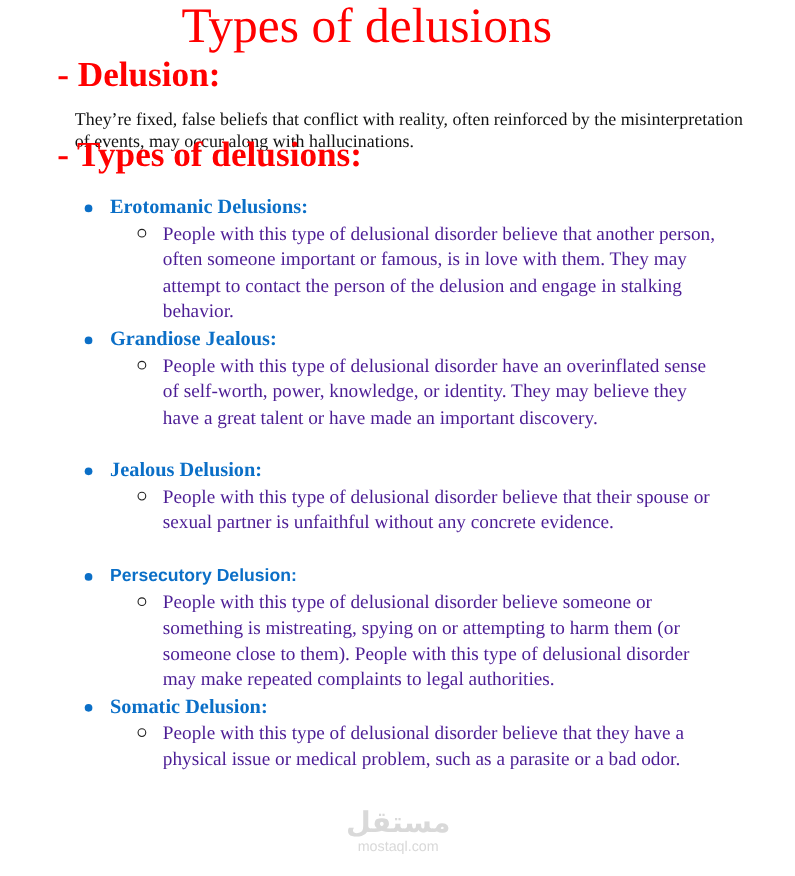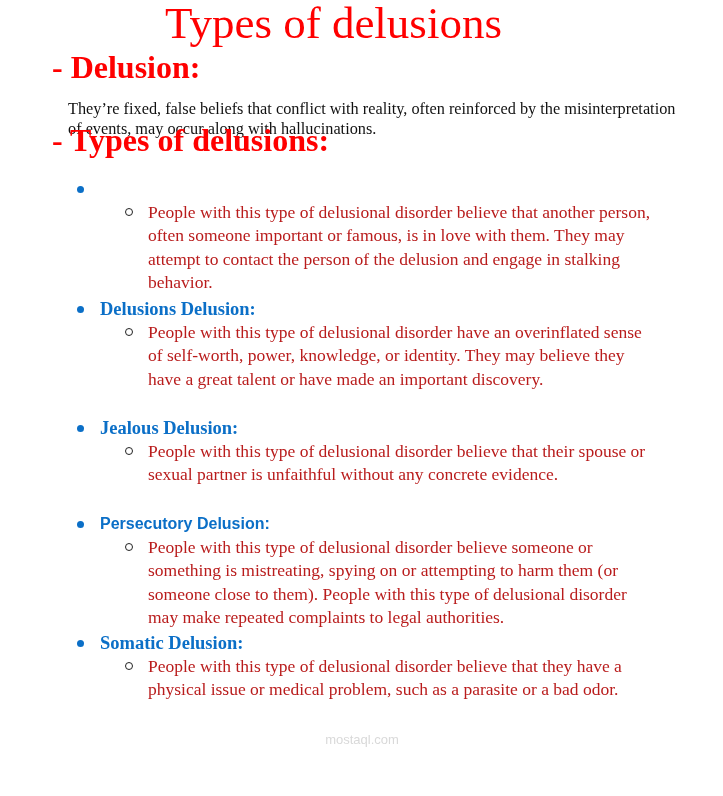--- a/index.html
+++ b/index.html
@@ -111,21 +111,21 @@
       border-radius: 50%;
       box-sizing: border-box;
     }
     .desc-text {
       position: absolute;
       left: 148px;
       top: 0;
       width: 512px;
       font-size: 17.5px;
       line-height: 23.3px;
-      color: #b91c1c;
+      color: #4c1d95;
       margin: 0;
     }
     .t1 { top: 177px; }
     .t2 { top: 297px; }
     .t3 { top: 416px; }
     .t4 { top: 512px; }
     .t5 { top: 631px; }
 
     .watermark {
       position: absolute;
@@ -157,31 +157,32 @@
 <h2 class="section-heading h-delusion">- Delusion:</h2>
 
 <p class="intro">They’re fixed, false beliefs that conflict with reality, often reinforced by the misinterpretation of events, may occur along with hallucinations.</p>
 
 <h2 class="section-heading h-types">- Types of delusions:</h2>
 
 <ul class="types-list">
   <li class="type-item t1">
     <div class="type-head">
       <span class="bullet"></span>
+      <span class="type-label">Erotomanic Delusions:</span>
     </div>
     <div class="type-desc">
       <span class="sub-bullet"></span>
       <p class="desc-text">People with this type of delusional disorder believe that another person, often someone important or famous, is in love with them. They may attempt to contact the person of the delusion and engage in stalking behavior.</p>
     </div>
   </li>
 
   <li class="type-item t2">
     <div class="type-head">
       <span class="bullet"></span>
-      <span class="type-label">Delusions Delusion:</span>
+      <span class="type-label">Grandiose Jealous:</span>
     </div>
     <div class="type-desc">
       <span class="sub-bullet"></span>
       <p class="desc-text">People with this type of delusional disorder have an overinflated sense of self-worth, power, knowledge, or identity. They may believe they have a great talent or have made an important discovery.</p>
     </div>
   </li>
 
   <li class="type-item t3">
     <div class="type-head">
       <span class="bullet"></span>
@@ -210,14 +211,15 @@
       <span class="type-label">Somatic Delusion:</span>
     </div>
     <div class="type-desc">
       <span class="sub-bullet"></span>
       <p class="desc-text">People with this type of delusional disorder believe that they have a physical issue or medical problem, such as a parasite or a bad odor.</p>
     </div>
   </li>
 </ul>
 
 <div class="watermark">
+  <span class="wm-arabic">مستقل</span>
   <span class="wm-latin">mostaql.com</span>
 </div>
 
 </body></html>

